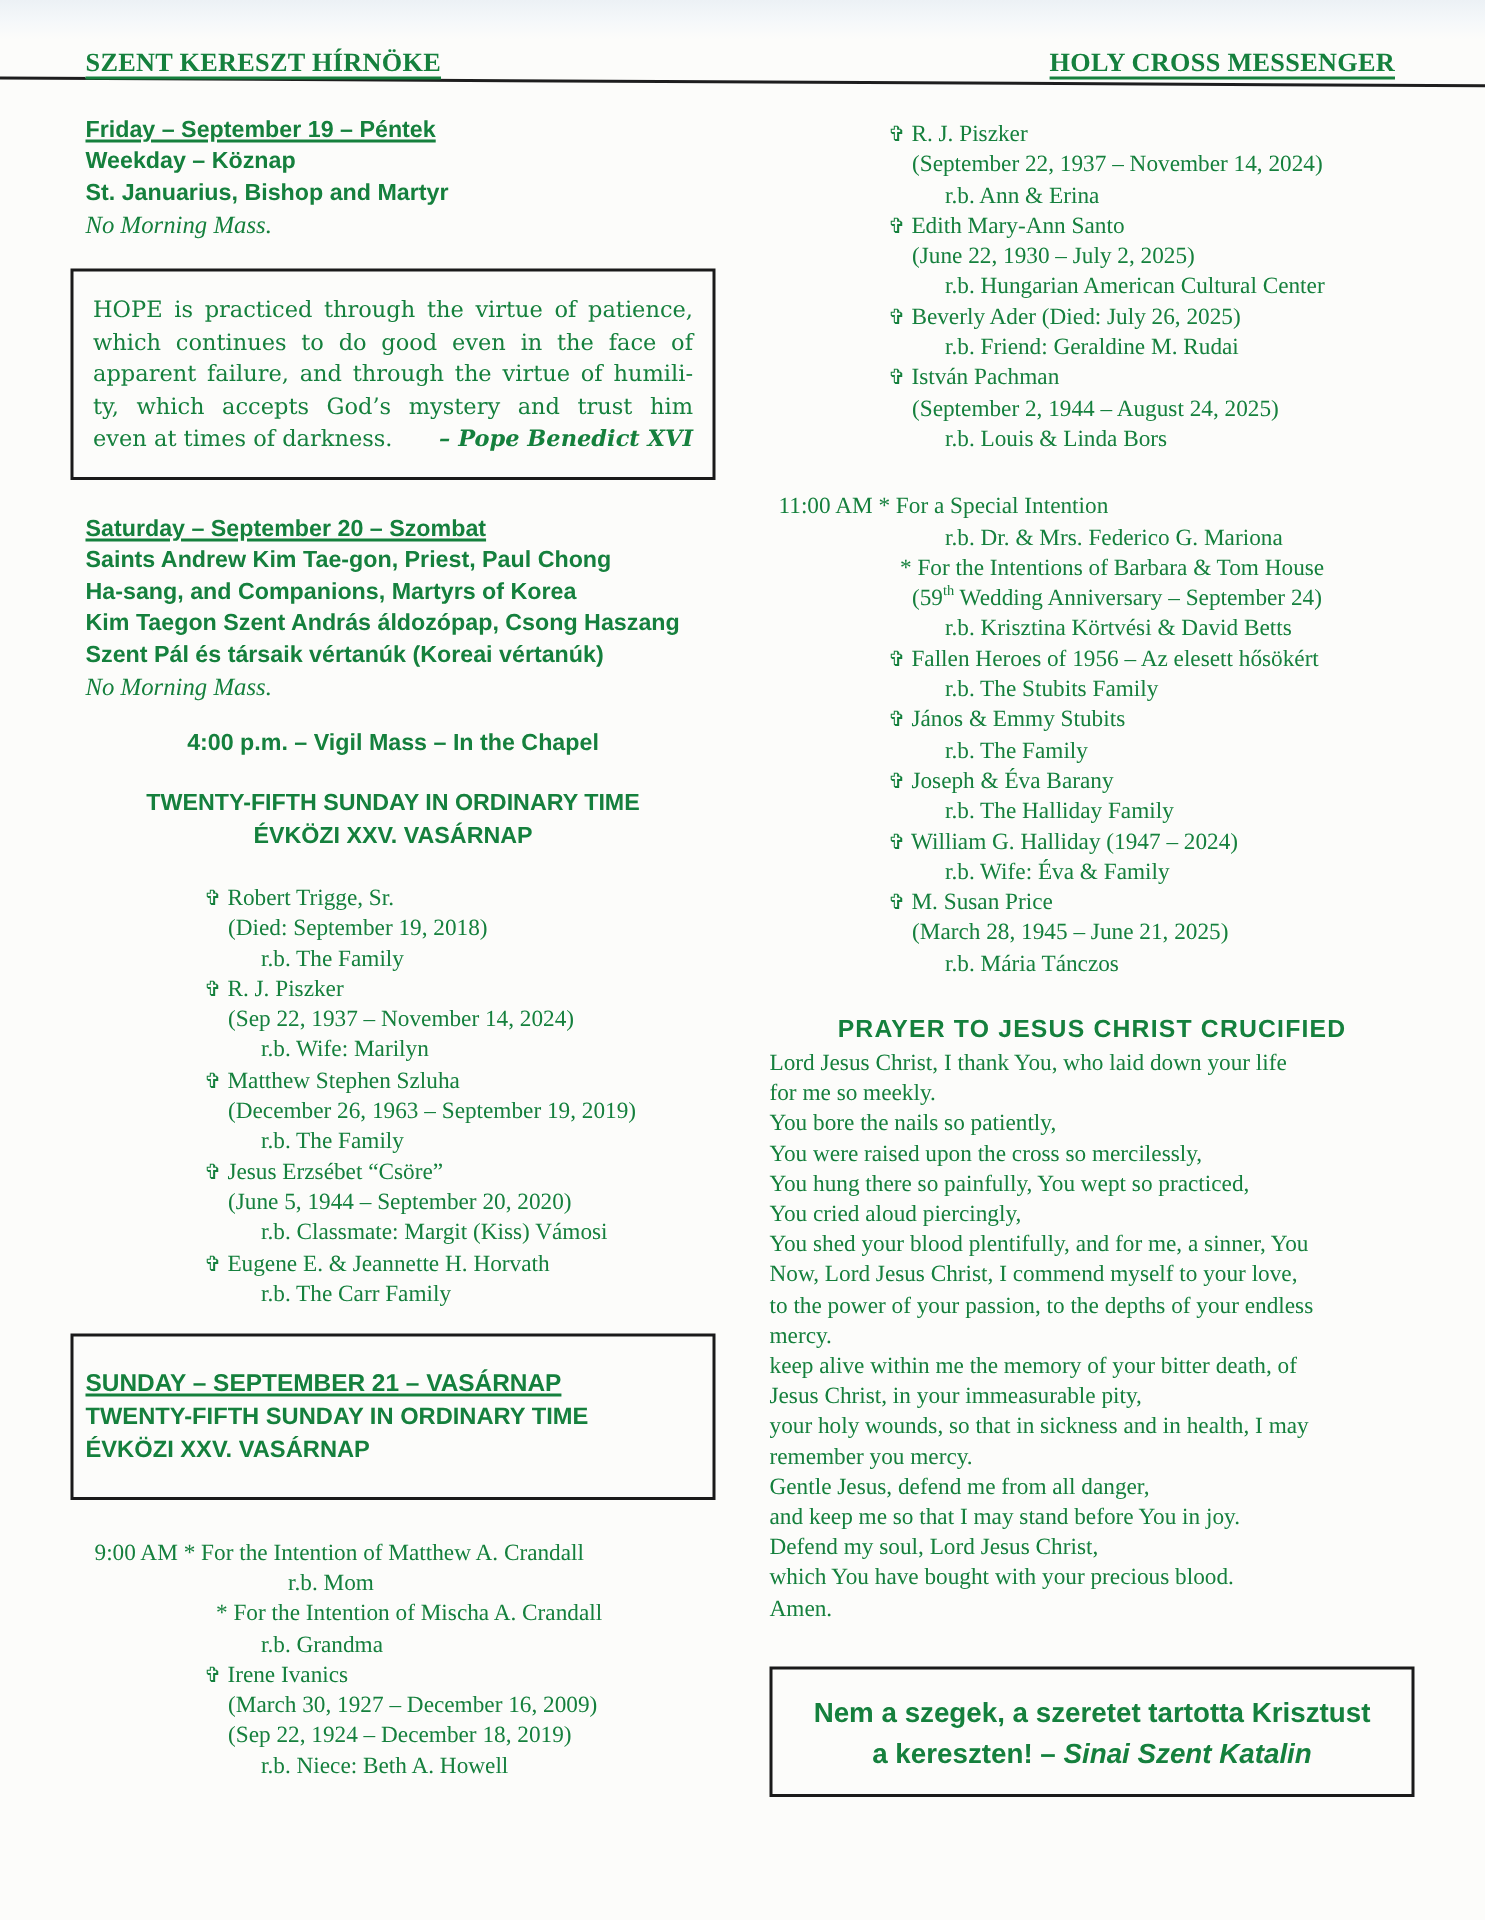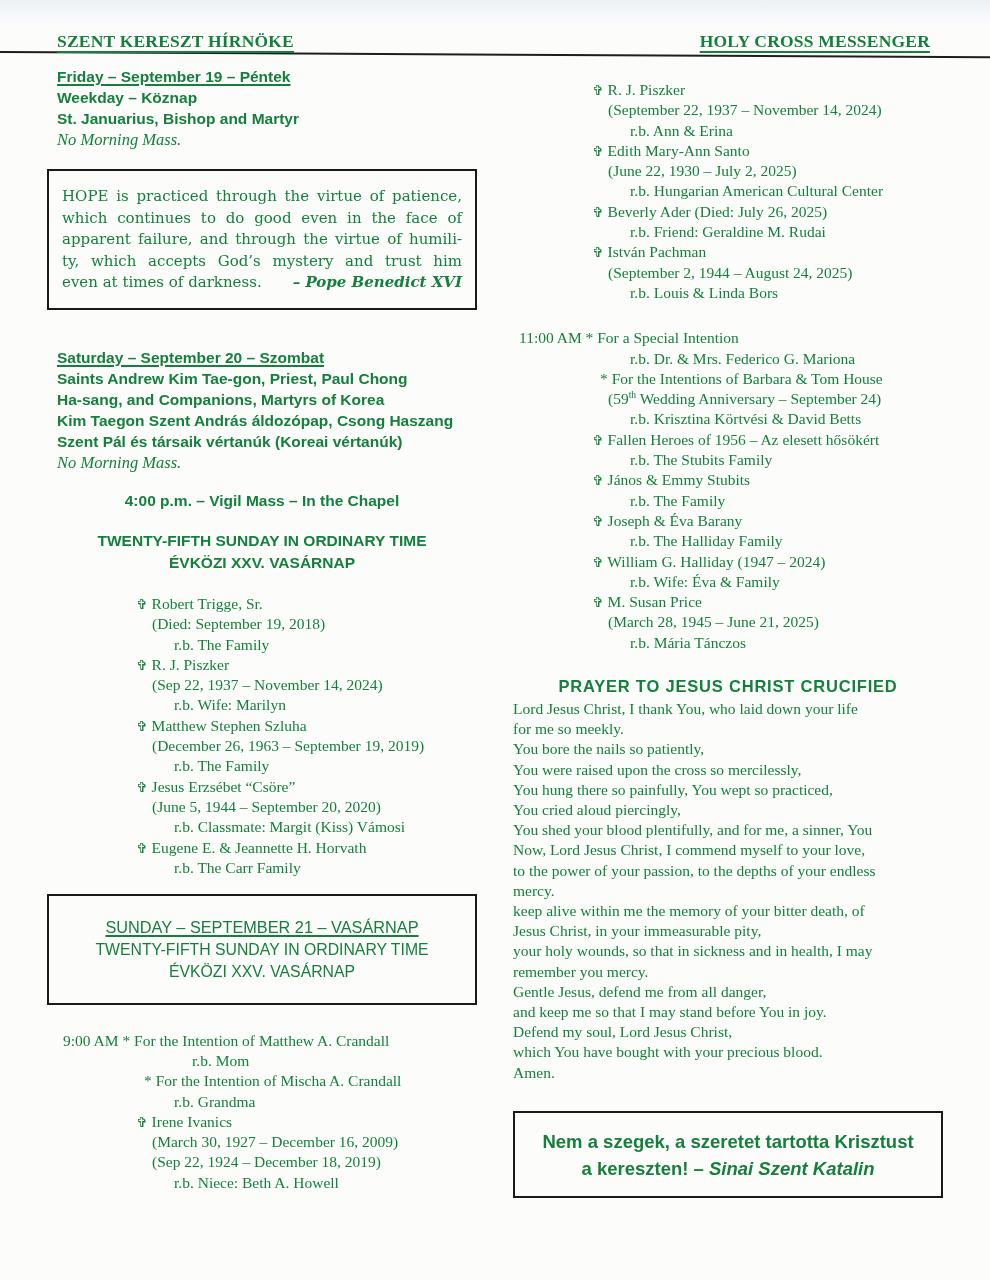--- a/index.html
+++ b/index.html
@@ -19,21 +19,21 @@
   }
   .header {
     position:absolute; top:31px; left:57px; width:873px;
     display:flex; justify-content:space-between;
     font-weight:bold; font-size:17.5px; letter-spacing:0.2px;
   }
   .header span {
     text-decoration:underline; text-decoration-thickness:2px; text-underline-offset:4px;
     background:#fcfcfa;
   }
-  .col-left  { position:absolute; left:47px;  top:66px; width:430px; }
+  .col-left  { position:absolute; left:47px;  top:76px; width:430px; }
   .col-right { position:absolute; left:513px; top:80px; width:430px; }
 
   .dayblock { margin-left:10px; font-family:"Liberation Sans", sans-serif; font-weight:bold; font-size:15.5px; line-height:21px; }
   .day-heading { text-decoration:underline; text-decoration-thickness:1.5px; text-underline-offset:2px; }
   .note { font-family:"Liberation Serif", serif; font-weight:normal; font-style:italic; font-size:16.5px; }
 
   .hope-box {
     margin-top:19px; border:2px solid #1a1a1a; padding:15px 13px 14px 13px;
     font-family:"DejaVu Serif", serif; font-size:15px; line-height:21.6px;
   }
@@ -51,23 +51,23 @@
   .mline.i0 { padding-left:6px; }
   .mline.i1 { padding-left:79px; }
   .mline.i2 { padding-left:87px; }
   .mline.i3 { padding-left:95px; }
   .mline.i4 { padding-left:117px; }
   .mline.i5 { padding-left:135px; }
   .mk.cross { font-family:"DejaVu Sans", sans-serif; font-size:14px; }
   sup { font-size:0.62em; vertical-align:super; line-height:0; }
 
   .sunday-box {
-    margin-top:16px; border:2px solid #1a1a1a; text-align:center;
+    margin-top:16px; border:2px solid #1a1a1a; text-align:left;
     padding:20px 8px 19px; font-family:"Liberation Sans", sans-serif;
-    font-weight:normal; font-size:15.8px; line-height:22.5px;
+    font-weight:bold; font-size:15.8px; line-height:22.5px;
   }
   .sunday-box .title { font-size:16.3px; text-decoration:underline; text-decoration-thickness:1.5px; text-underline-offset:2px; }
 
   .prayer-title {
     margin-top:24px; text-align:center;
     font-family:"Liberation Sans", sans-serif; font-weight:bold;
     font-size:16.5px; letter-spacing:0.8px;
   }
   .prayer-lines { margin-top:3px; font-size:15.5px; line-height:20.2px; }
 
@@ -105,21 +105,21 @@
           <div class="qline">which continues to do good even in the face of</div>
           <div class="qline">apparent failure, and through the virtue of humili-</div>
           <div class="qline">ty, which accepts God’s mystery and trust him</div>
         </div>
       <div class="hope-last">
         <span>even at times of darkness.</span>
         <span class="hope-attrib">– Pope Benedict XVI</span>
       </div>
     </div>
 
-    <div class="dayblock" style="margin-top:37px;">
+    <div class="dayblock" style="margin-top:22px;">
       <div class="day-heading">Saturday – September 20 – Szombat</div>
       <div>Saints Andrew Kim Tae-gon, Priest, Paul Chong</div>
       <div>Ha-sang, and Companions, Martyrs of Korea</div>
       <div>Kim Taegon Szent András áldozópap, Csong Haszang</div>
       <div>Szent Pál és társaik vértanúk (Koreai vértanúk)</div>
       <div class="note">No Morning Mass.</div>
     </div>
 
     <div class="center-bold vigil">4:00 p.m. – Vigil Mass – In the Chapel</div>
     <div class="center-bold sun-head">TWENTY-FIFTH SUNDAY IN ORDINARY TIME</div>

